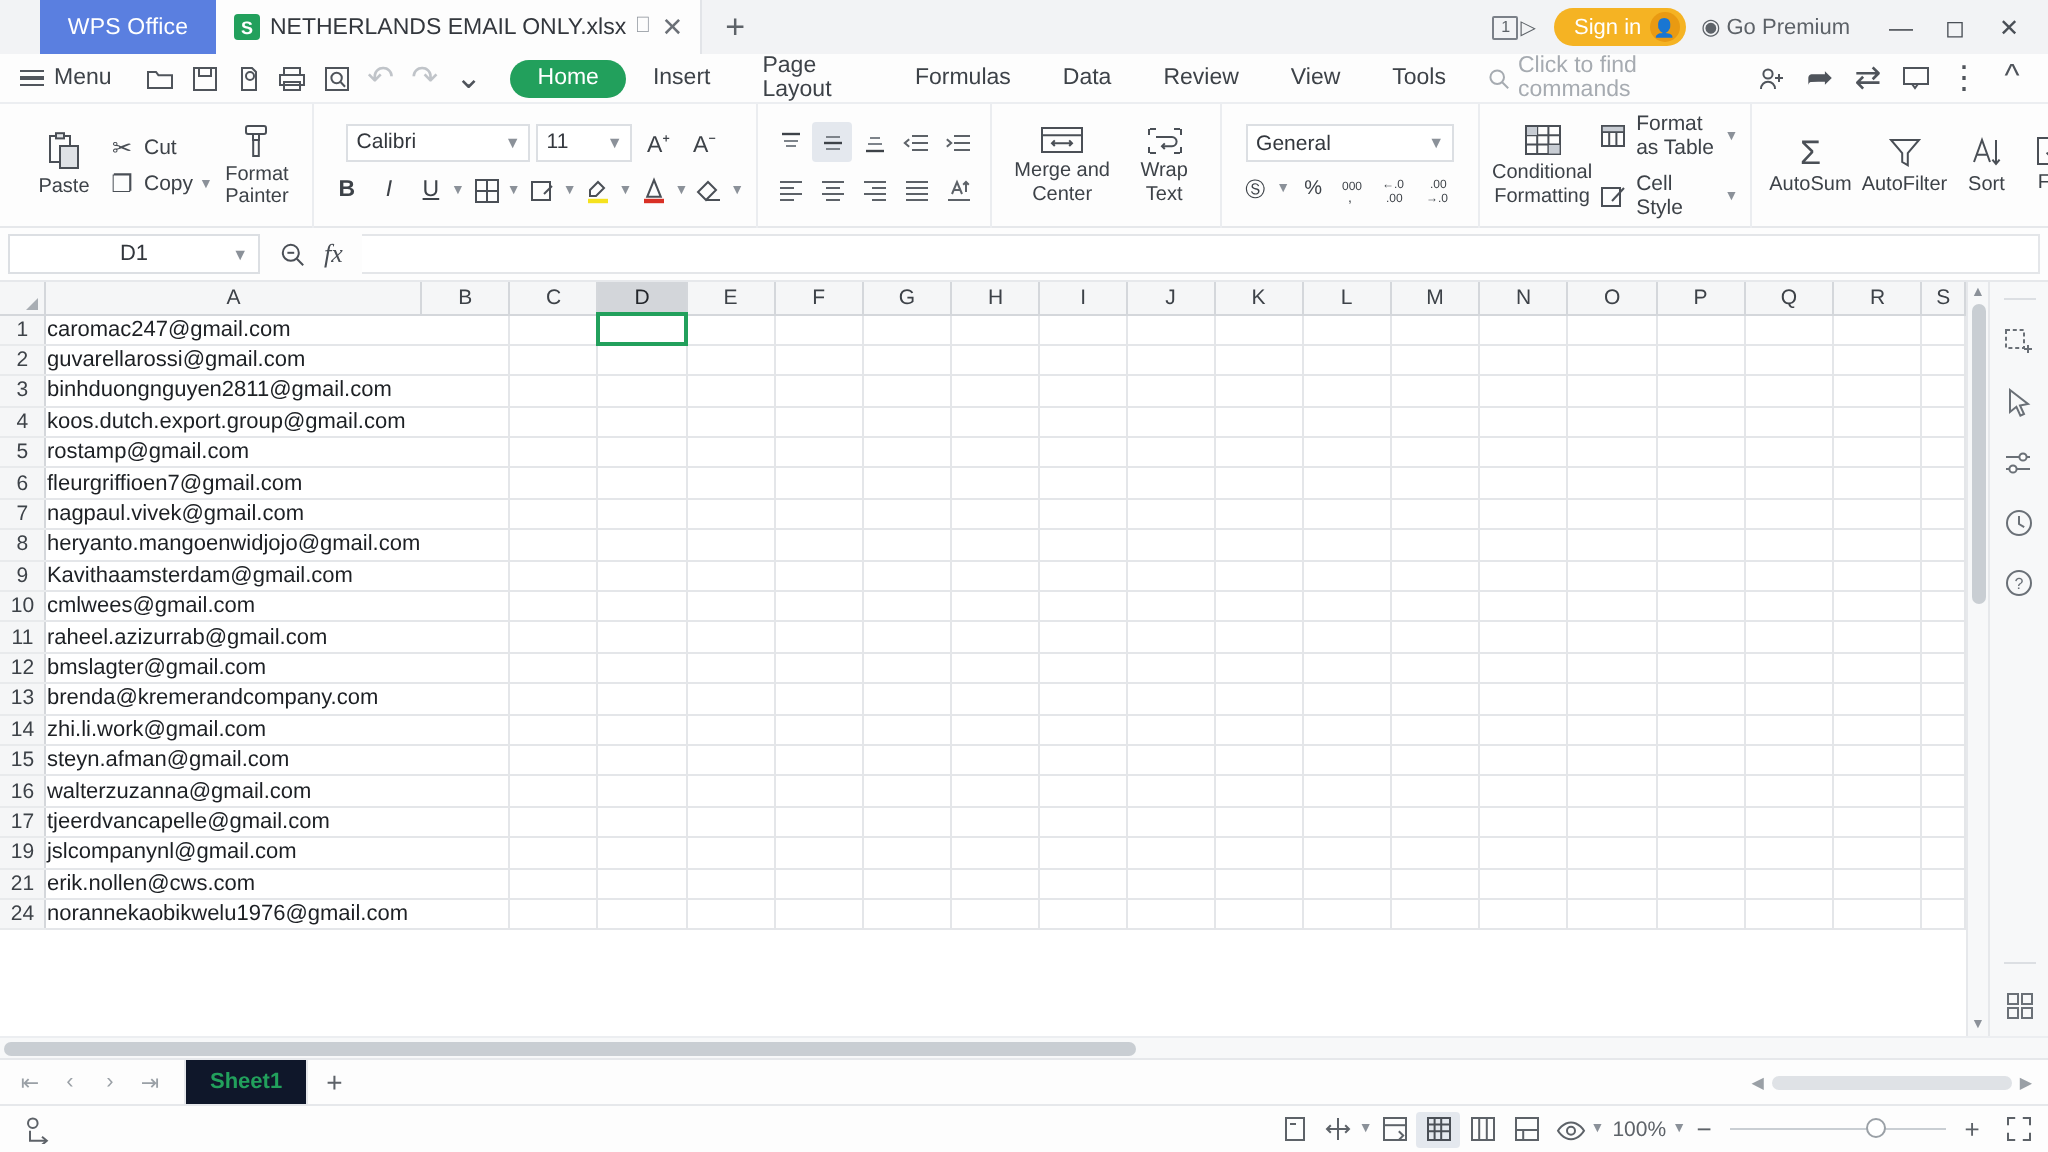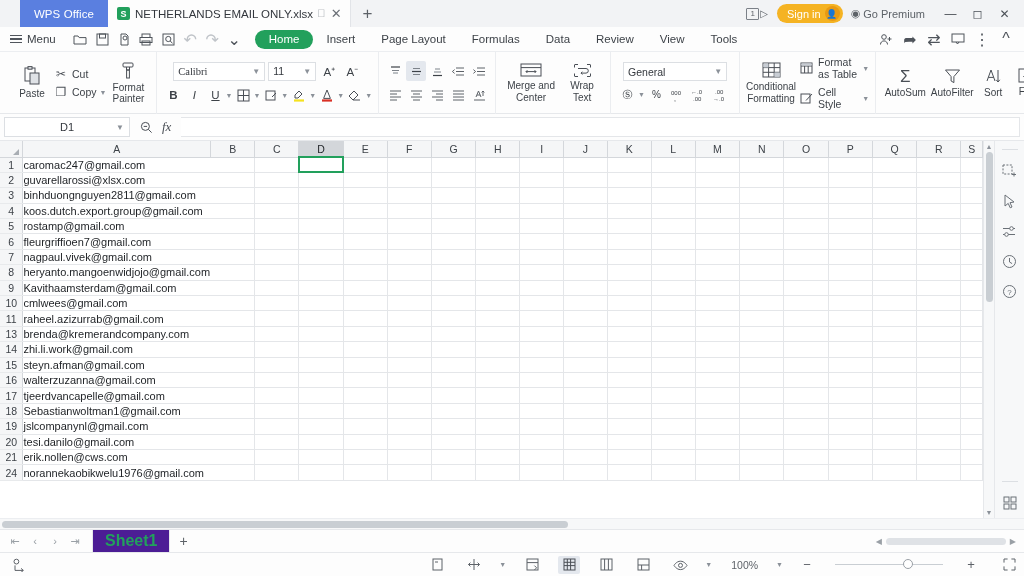--- a/index.html
+++ b/index.html
@@ -88,21 +88,21 @@
   .bigbtn .gl { font-size: 17px; line-height: 17px; color: #4a4f56; }
   .stack { display: flex; flex-direction: column; justify-content: center; gap: 4px; }
   .srow { display: flex; align-items: center; gap: 4px; font-size: 10.5px; color: #3d4248; }
   .srow .gl { font-size: 12px; color: #4a4f56; width: 14px; text-align: center; }
   .fontgrp { display: flex; flex-direction: column; gap: 4px; justify-content: center; }
   .fr1 { display: flex; align-items: center; gap: 3px; }
   .fname, .fsize, .numfmt {
     border: 1px solid #dcdfe3; background: #fff; height: 19px; font-size: 10.5px;
     color: #33373d; display: flex; align-items: center; padding: 0 4px; position: relative;
   }
-  .fname { width: 92px; font-family: Liberation Serif, serif; }
+  .fname { width: 92px; }
   .fsize { width: 48px; }
   .numfmt { width: 104px; }
   .caret { margin-left: auto; color: #8b9199; font-size: 8px; }
   .fr2 { display: flex; align-items: center; gap: 1px; }
   .ibtn { width: 20px; height: 20px; display: flex; align-items: center; justify-content: center; font-size: 11.5px; color: #3d4248; }
   .ibtn.sel { background: #e4e8ee; border-radius: 2px; }
   .dc { font-size: 7px; color: #8b9199; margin-left: -1px; }
   .aligngrp { display: flex; flex-direction: column; gap: 4px; justify-content: center; }
   .arow { display: flex; align-items: center; gap: 1px; }
   .numrow { display: flex; align-items: center; gap: 1px; margin-top: 2px; }
@@ -179,36 +179,36 @@
   .sb-spacer { flex: 1; }
 
   
   .tabbar {
     height: 23px; flex: 0 0 23px; background: #fdfdfd; display: flex; align-items: center;
     border-top: 1px solid #e6e8eb; padding-left: 6px;
   }
   .navarrows { display: flex; align-items: center; gap: 2px; color: #9aa0a6; font-size: 11px; }
   .navarrows span { width: 18px; text-align: center; }
   .sheettab {
-    font-size: 16px; color: #22a05c; padding: 0 12px; height: 22px; display: flex;
-    align-items: center; background: #4c1d95; border-left: 1px solid #e6e8eb;
+    font-size: 11px; color: #22a05c; padding: 0 12px; height: 22px; display: flex;
+    align-items: center; background: #0f172a; border-left: 1px solid #e6e8eb;
     border-right: 1px solid #e6e8eb; margin-left: 8px; font-weight: 600;
   }
   .addsheet { font-size: 14px; color: #5d6268; padding: 0 9px; font-weight: 300; }
   .tb-scroll { margin-left: auto; display: flex; align-items: center; gap: 4px; padding-right: 8px; }
   .tb-scroll .tri { color: #9aa0a6; font-size: 8px; }
   .tb-line { width: 120px; height: 7px; background: #dfe2e6; border-radius: 4px; }
 
   
   .statusbar {
     height: 24px; flex: 0 0 24px; background: #fdfdfd; display: flex; align-items: center;
     border-top: 1px solid #e6e8eb; padding: 0 8px;
   }
   .st-left { display: flex; align-items: center; color: #5d6268; font-size: 11px; }
-  .st-mid { margin-left: auto; display: flex; align-items: center; gap: 15px; }
+  .st-mid { margin-left: auto; display: flex; align-items: center; gap: 0; }
   .st-ico { width: 22px; height: 18px; display: flex; align-items: center; justify-content: center; color: #5d6268; font-size: 12px; }
   .st-ico.sel { background: #e4e8ee; border-radius: 2px; }
   .zoomlbl { font-size: 10.5px; color: #5d6268; padding: 0 4px; }
   .zslider { display: flex; align-items: center; gap: 0; padding: 0 4px; }
   .ztrack { width: 108px; height: 1.4px; background: #c9ced3; position: relative; }
   .zknob {
     width: 10px; height: 10px; border: 1.4px solid #9aa0a6; background: #fff; border-radius: 50%;
     position: absolute; top: -4.6px; left: 68px;
   }
   .zsign { color: #5d6268; font-size: 13px; width: 18px; text-align: center; }
@@ -297,20 +297,29 @@
     </div>
     <div class="tabs">
       <div class="rtab active">Home</div>
       <div class="rtab">Insert</div>
       <div class="rtab">Page Layout</div>
       <div class="rtab">Formulas</div>
       <div class="rtab">Data</div>
       <div class="rtab">Review</div>
       <div class="rtab">View</div>
       <div class="rtab">Tools</div>
+    </div>
+    <div class="findbox">
+      <span>
+        <svg width="11" height="11" viewBox="0 0 11 11">
+            <circle cx="4.6" cy="4.6" r="3.4" fill="none" stroke="#a6abb1"></circle>
+            <path d="M7.1 7.1l3 3" stroke="#a6abb1"></path>
+          </svg>
+      </span>
+      <span>Click to find commands</span>
     </div>
     <div class="mb-right">
       <span class="qbtn">
         <svg width="14" height="13" viewBox="0 0 14 13">
             <circle cx="5" cy="4" r="2.3" fill="none" stroke="#4f545b"></circle>
             <path d="M1.5 11.5c0-2.2 1.6-3.6 3.5-3.6s3.5 1.4 3.5 3.6" fill="none" stroke="#4f545b"></path>
             <path d="M10.5 4v4M8.5 6h4" stroke="#4f545b"></path>
           </svg>
       </span>
       <span class="qbtn">➦</span>
@@ -672,21 +681,21 @@
               <td class="cell" style="width: 51px;"></td>
               <td class="cell" style="width: 51px;"></td>
               <td class="cell" style="width: 51px;"></td>
               <td class="cell" style="width: 51px;"></td>
               <td class="cell" style="width: 51px;"></td>
               <td class="cell" style="width: 51px;"></td>
               <td class="cell" style="width: 24px;"></td>
             </tr>
             <tr>
               <th class="rowh">2</th>
-              <td class="cell ovf" style="width: 52px; border-right: 1px solid transparent;">guvarellarossi@xlsx.com</td>
+              <td class="cell ovf" style="width: 52px; border-right: 1px solid transparent;">guvarellarossi@gmail.com</td>
               <td class="cell" style="width: 51px;"></td>
               <td class="cell" style="width: 51px;"></td>
               <td class="cell" style="width: 51px;"></td>
               <td class="cell" style="width: 51px;"></td>
               <td class="cell" style="width: 51px;"></td>
               <td class="cell" style="width: 51px;"></td>
               <td class="cell" style="width: 51px;"></td>
               <td class="cell" style="width: 51px;"></td>
               <td class="cell" style="width: 51px;"></td>
               <td class="cell" style="width: 51px;"></td>
@@ -891,20 +900,42 @@
               <td class="cell" style="width: 51px;"></td>
               <td class="cell" style="width: 51px;"></td>
               <td class="cell" style="width: 51px;"></td>
               <td class="cell" style="width: 51px;"></td>
               <td class="cell" style="width: 51px;"></td>
               <td class="cell" style="width: 51px;"></td>
               <td class="cell" style="width: 51px;"></td>
               <td class="cell" style="width: 24px;"></td>
             </tr>
             <tr>
+              <th class="rowh">12</th>
+              <td class="cell ovf" style="width: 52px; border-right: 1px solid transparent;">bmslagter@gmail.com</td>
+              <td class="cell" style="width: 51px;"></td>
+              <td class="cell" style="width: 51px;"></td>
+              <td class="cell" style="width: 51px;"></td>
+              <td class="cell" style="width: 51px;"></td>
+              <td class="cell" style="width: 51px;"></td>
+              <td class="cell" style="width: 51px;"></td>
+              <td class="cell" style="width: 51px;"></td>
+              <td class="cell" style="width: 51px;"></td>
+              <td class="cell" style="width: 51px;"></td>
+              <td class="cell" style="width: 51px;"></td>
+              <td class="cell" style="width: 51px;"></td>
+              <td class="cell" style="width: 51px;"></td>
+              <td class="cell" style="width: 51px;"></td>
+              <td class="cell" style="width: 51px;"></td>
+              <td class="cell" style="width: 51px;"></td>
+              <td class="cell" style="width: 51px;"></td>
+              <td class="cell" style="width: 51px;"></td>
+              <td class="cell" style="width: 24px;"></td>
+            </tr>
+            <tr>
               <th class="rowh">13</th>
               <td class="cell ovf" style="width: 52px; border-right: 1px solid transparent;">brenda@kremerandcompany.com</td>
               <td class="cell" style="width: 51px;"></td>
               <td class="cell" style="width: 51px;"></td>
               <td class="cell" style="width: 51px;"></td>
               <td class="cell" style="width: 51px;"></td>
               <td class="cell" style="width: 51px;"></td>
               <td class="cell" style="width: 51px;"></td>
               <td class="cell" style="width: 51px;"></td>
               <td class="cell" style="width: 51px;"></td>
@@ -1001,66 +1032,22 @@
               <td class="cell" style="width: 51px;"></td>
               <td class="cell" style="width: 51px;"></td>
               <td class="cell" style="width: 51px;"></td>
               <td class="cell" style="width: 51px;"></td>
               <td class="cell" style="width: 51px;"></td>
               <td class="cell" style="width: 51px;"></td>
               <td class="cell" style="width: 51px;"></td>
               <td class="cell" style="width: 24px;"></td>
             </tr>
             <tr>
-              <th class="rowh">18</th>
-              <td class="cell ovf" style="width: 52px; border-right: 1px solid transparent;">Sebastianwoltman1@gmail.com</td>
-              <td class="cell" style="width: 51px;"></td>
-              <td class="cell" style="width: 51px;"></td>
-              <td class="cell" style="width: 51px;"></td>
-              <td class="cell" style="width: 51px;"></td>
-              <td class="cell" style="width: 51px;"></td>
-              <td class="cell" style="width: 51px;"></td>
-              <td class="cell" style="width: 51px;"></td>
-              <td class="cell" style="width: 51px;"></td>
-              <td class="cell" style="width: 51px;"></td>
-              <td class="cell" style="width: 51px;"></td>
-              <td class="cell" style="width: 51px;"></td>
-              <td class="cell" style="width: 51px;"></td>
-              <td class="cell" style="width: 51px;"></td>
-              <td class="cell" style="width: 51px;"></td>
-              <td class="cell" style="width: 51px;"></td>
-              <td class="cell" style="width: 51px;"></td>
-              <td class="cell" style="width: 51px;"></td>
-              <td class="cell" style="width: 24px;"></td>
-            </tr>
-            <tr>
               <th class="rowh">19</th>
               <td class="cell ovf" style="width: 52px; border-right: 1px solid transparent;">jslcompanynl@gmail.com</td>
-              <td class="cell" style="width: 51px;"></td>
-              <td class="cell" style="width: 51px;"></td>
-              <td class="cell" style="width: 51px;"></td>
-              <td class="cell" style="width: 51px;"></td>
-              <td class="cell" style="width: 51px;"></td>
-              <td class="cell" style="width: 51px;"></td>
-              <td class="cell" style="width: 51px;"></td>
-              <td class="cell" style="width: 51px;"></td>
-              <td class="cell" style="width: 51px;"></td>
-              <td class="cell" style="width: 51px;"></td>
-              <td class="cell" style="width: 51px;"></td>
-              <td class="cell" style="width: 51px;"></td>
-              <td class="cell" style="width: 51px;"></td>
-              <td class="cell" style="width: 51px;"></td>
-              <td class="cell" style="width: 51px;"></td>
-              <td class="cell" style="width: 51px;"></td>
-              <td class="cell" style="width: 51px;"></td>
-              <td class="cell" style="width: 24px;"></td>
-            </tr>
-            <tr>
-              <th class="rowh">20</th>
-              <td class="cell ovf" style="width: 52px; border-right: 1px solid transparent;">tesi.danilo@gmail.com</td>
               <td class="cell" style="width: 51px;"></td>
               <td class="cell" style="width: 51px;"></td>
               <td class="cell" style="width: 51px;"></td>
               <td class="cell" style="width: 51px;"></td>
               <td class="cell" style="width: 51px;"></td>
               <td class="cell" style="width: 51px;"></td>
               <td class="cell" style="width: 51px;"></td>
               <td class="cell" style="width: 51px;"></td>
               <td class="cell" style="width: 51px;"></td>
               <td class="cell" style="width: 51px;"></td>

